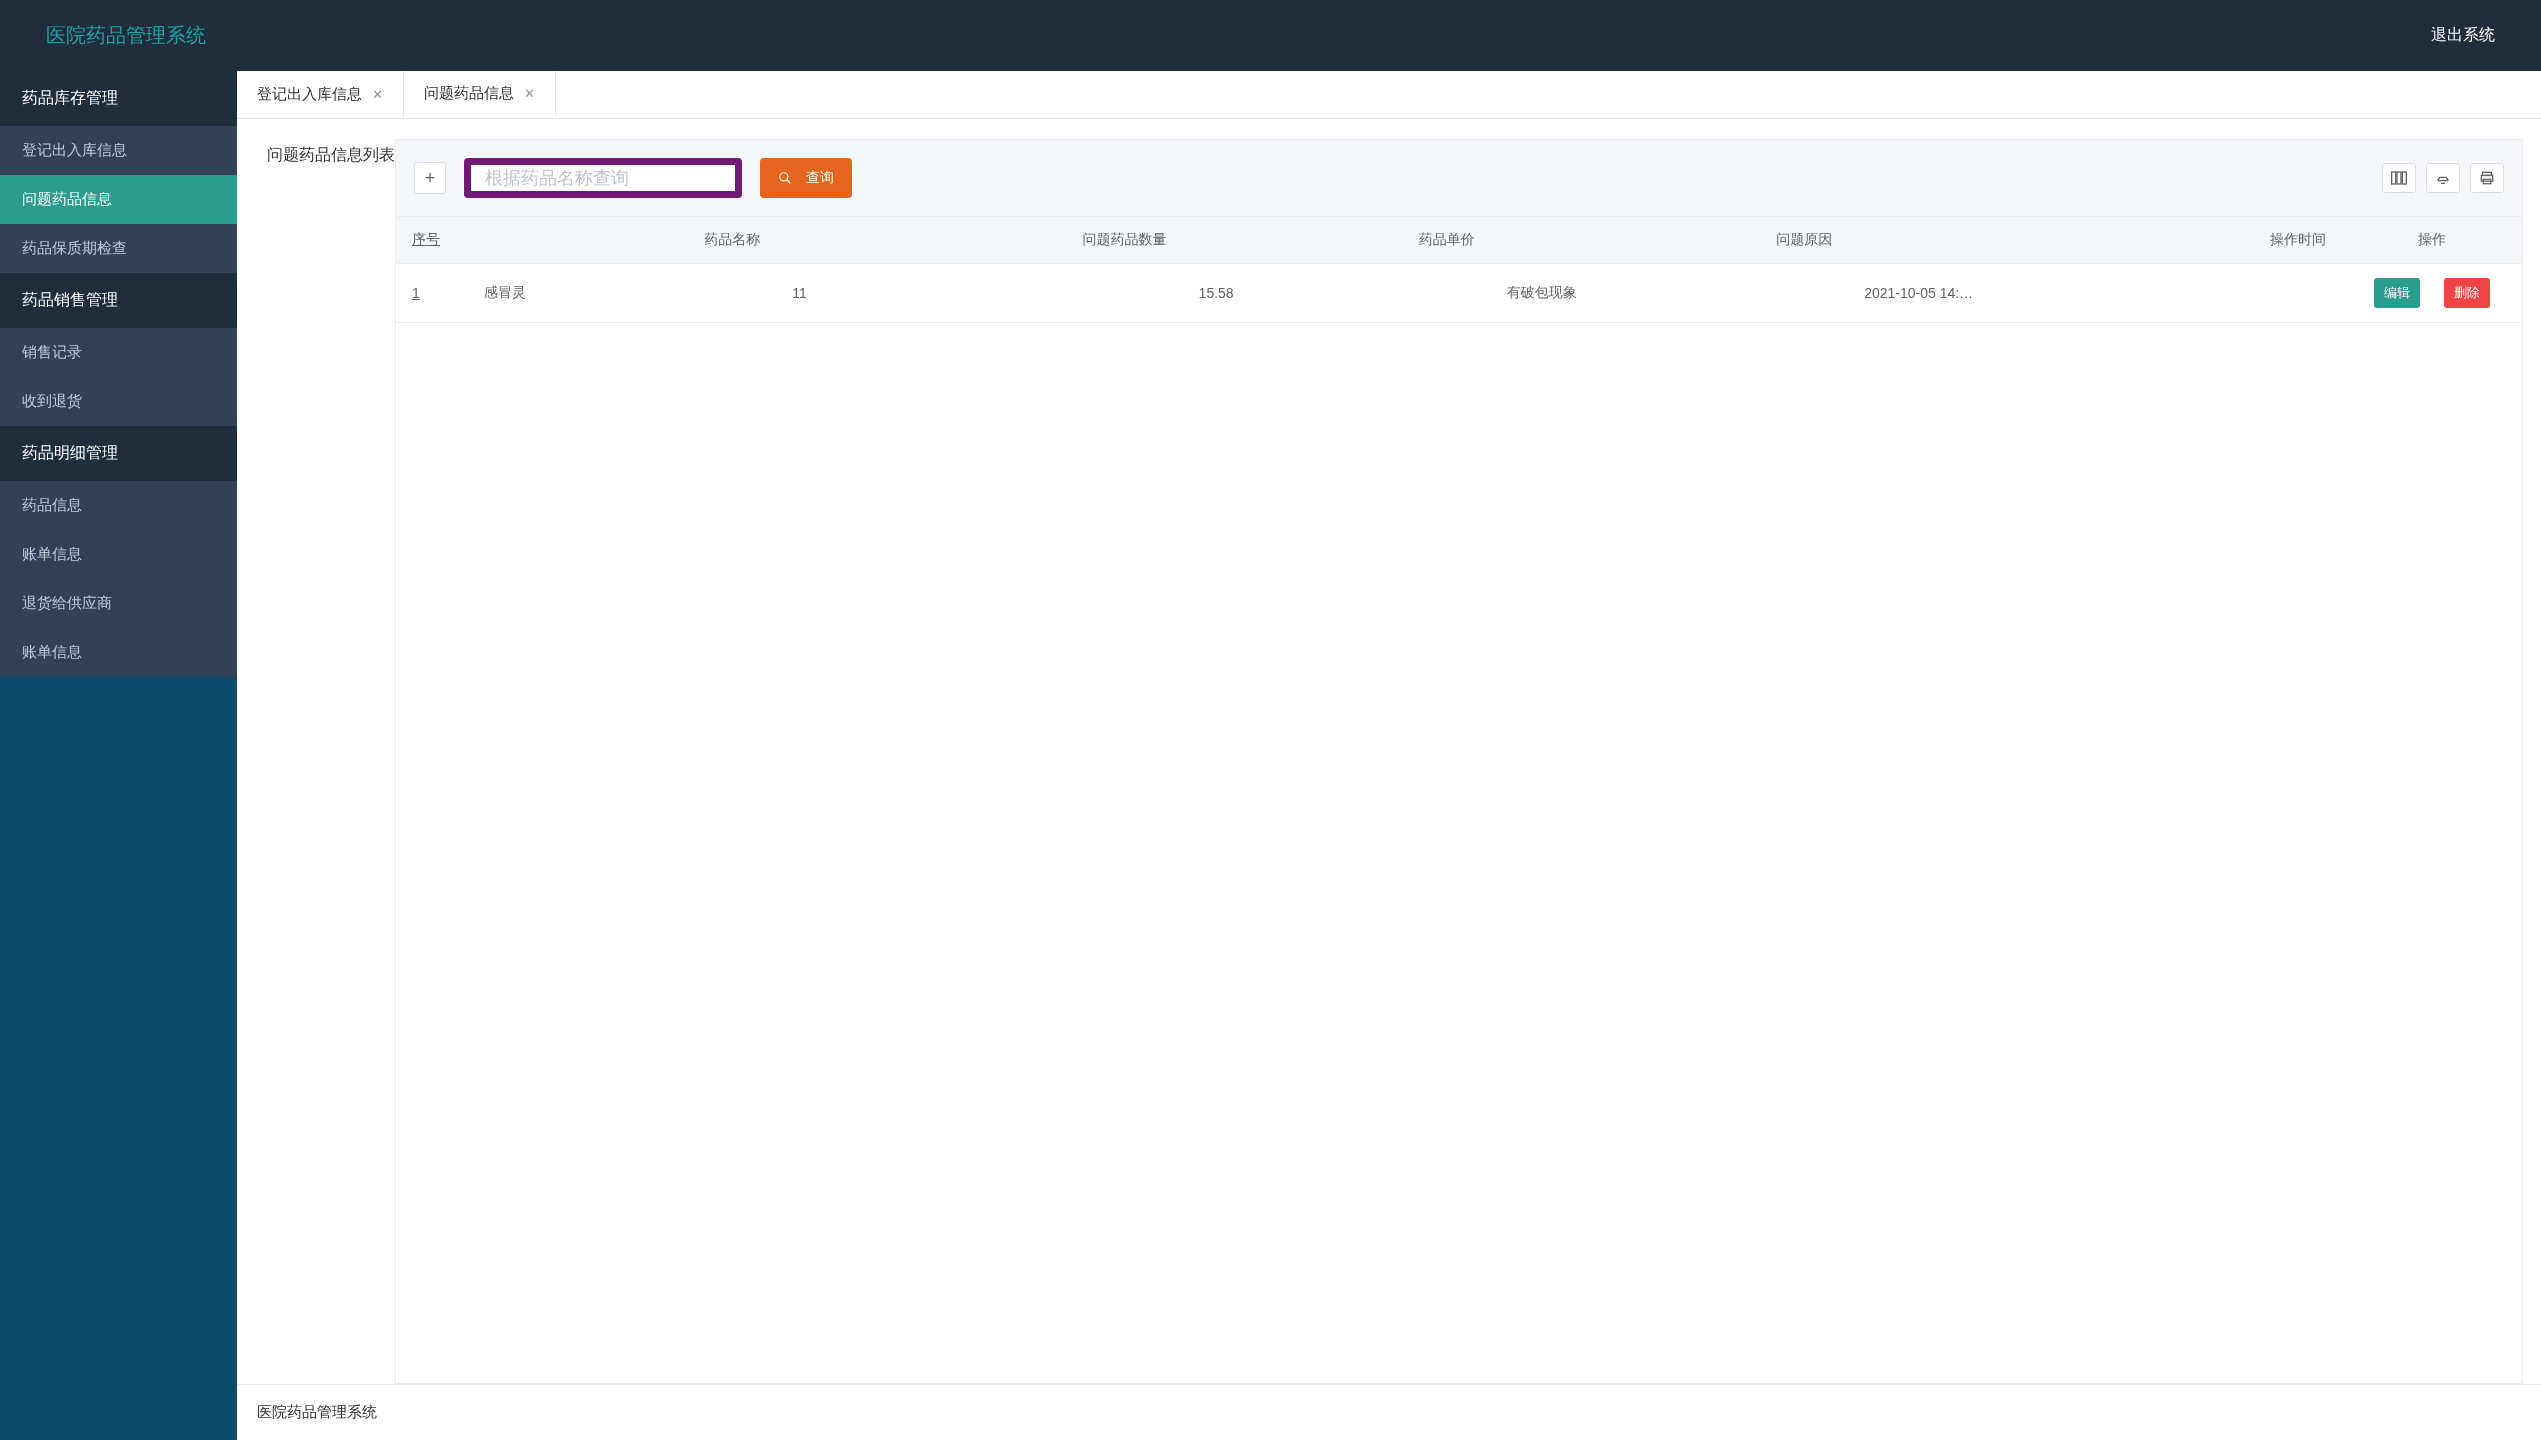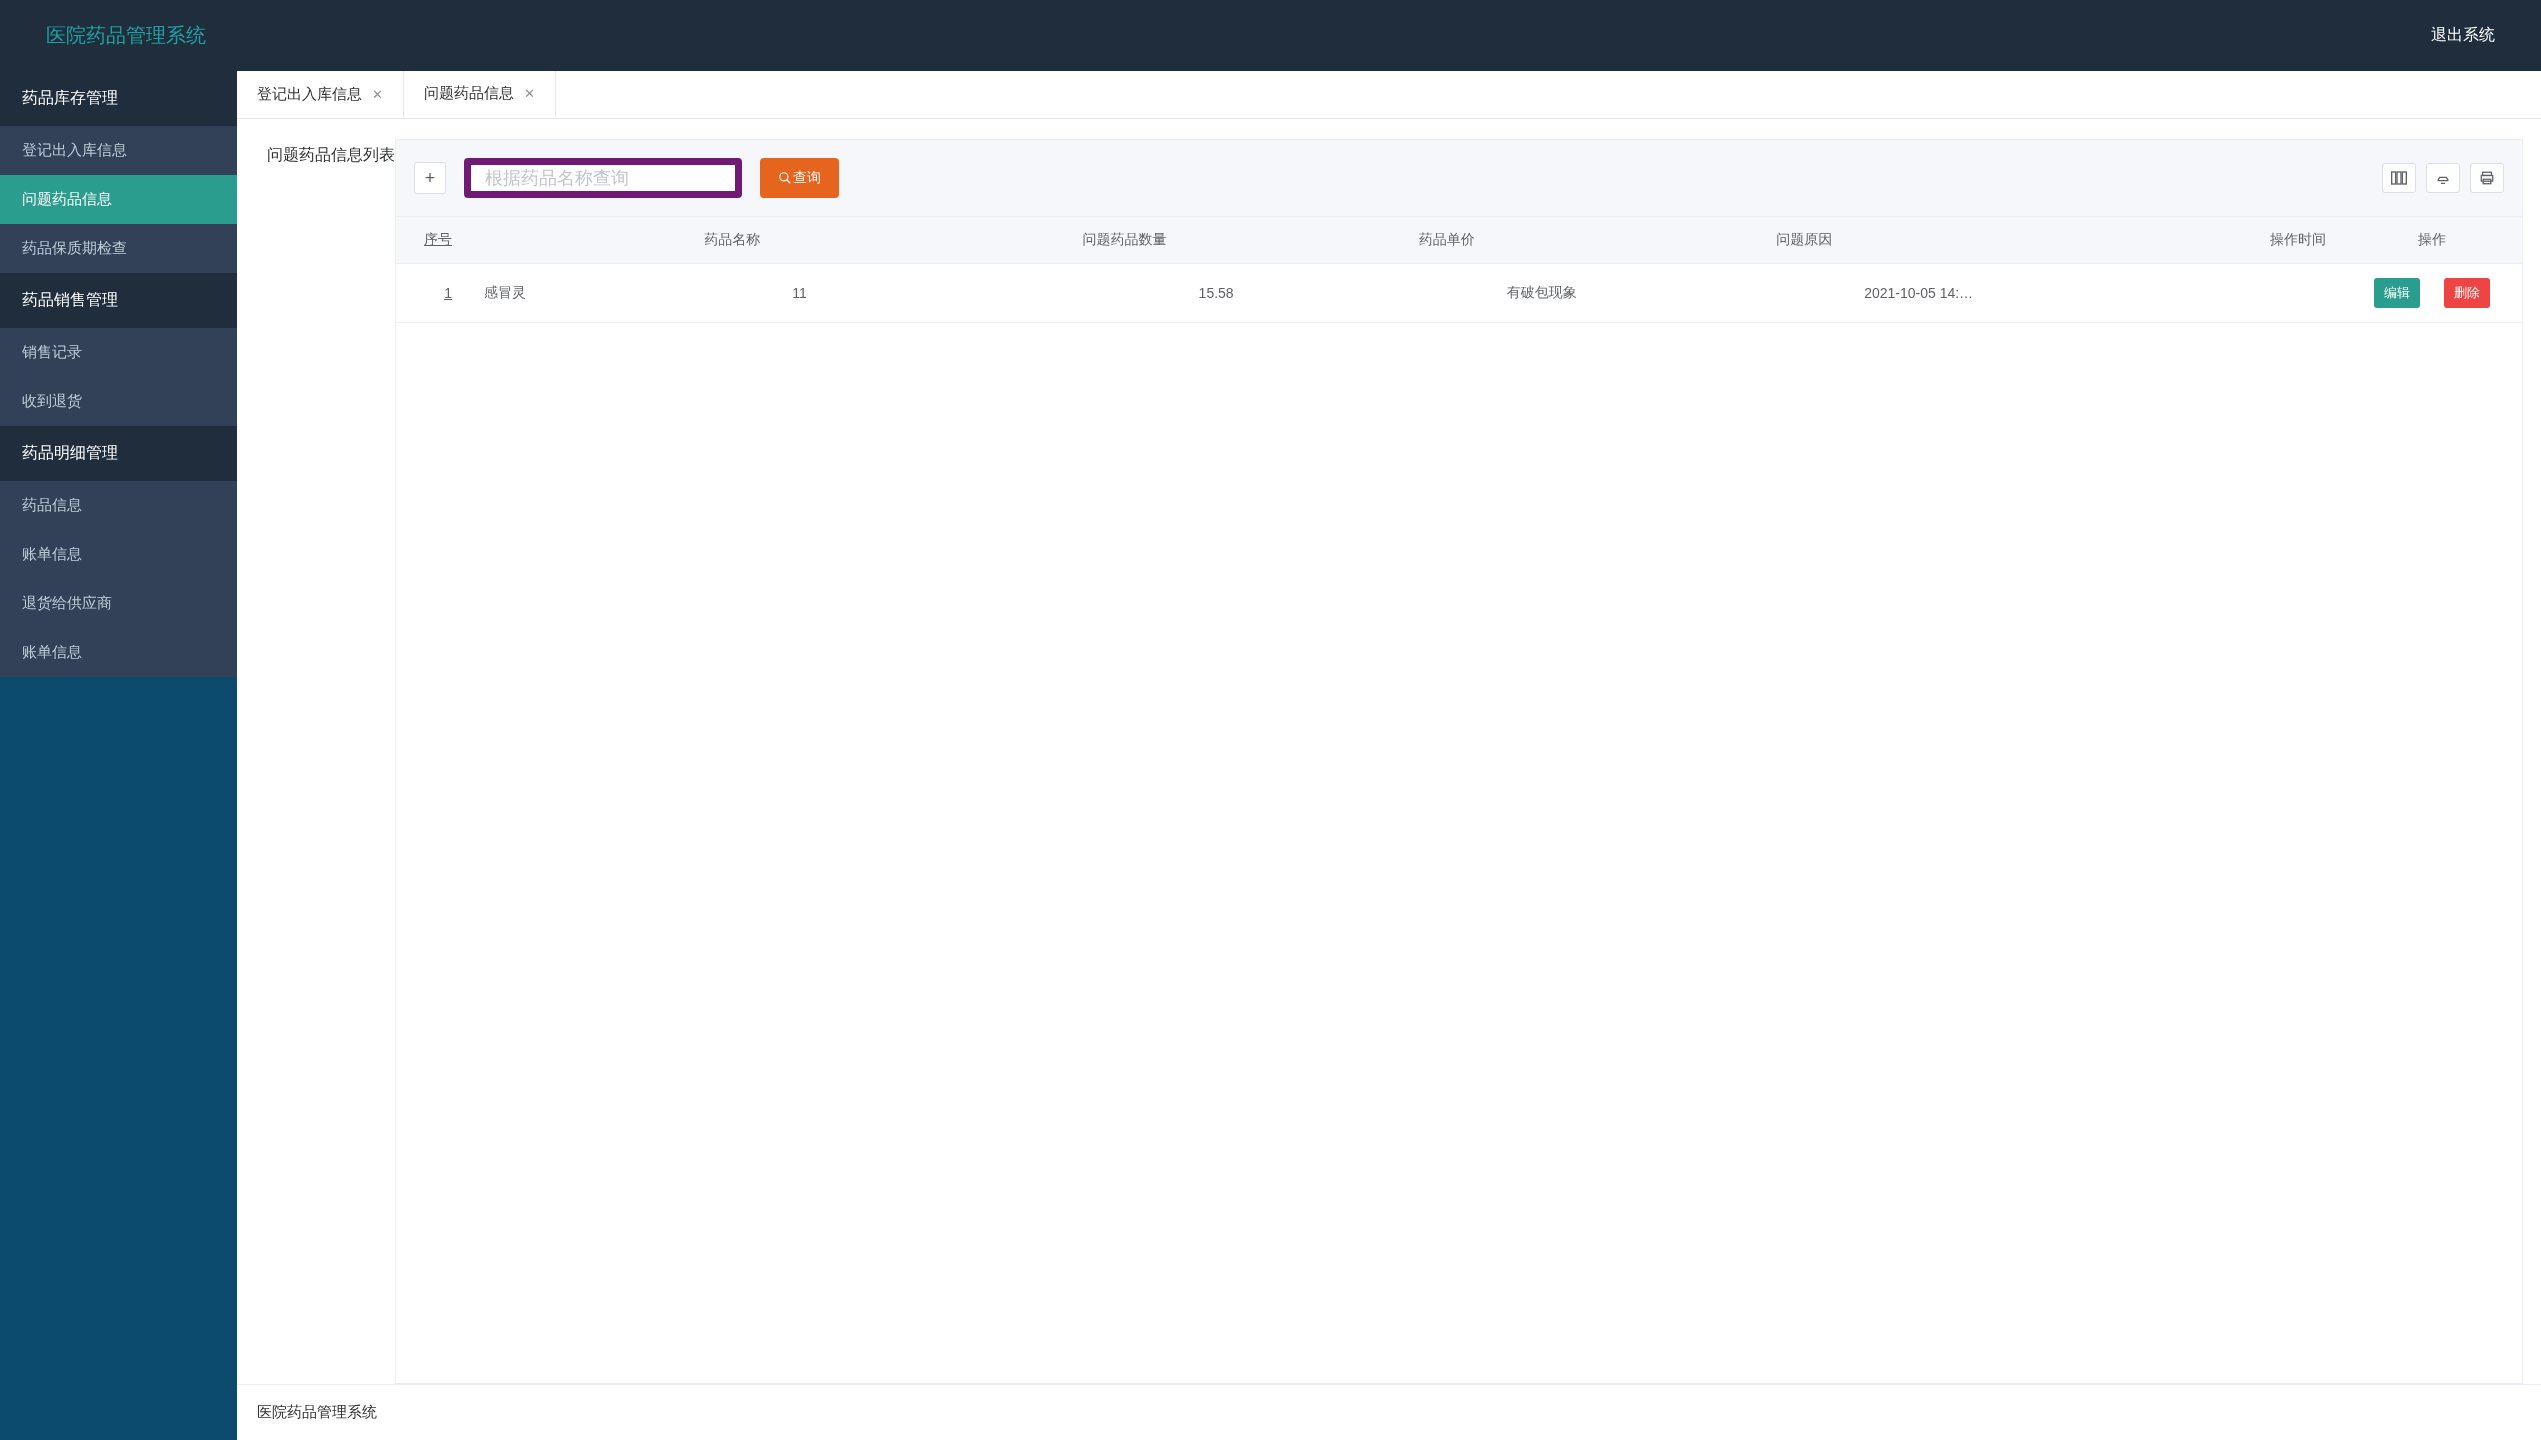--- a/index.html
+++ b/index.html
@@ -27,27 +27,27 @@
 .content-title { font-size: 16px; color: #303133; margin: 6px 0 18px 12px; }
 
 .panel { border: 1px solid #ebeef5; background: #fff; flex: 1; display: flex; flex-direction: column; }
 .toolbar { background: #f5f7fa; padding: 18px; display: flex; align-items: center; gap: 18px; border-bottom: 1px solid #ebeef5; }
 .toolbar-left { display: flex; align-items: center; gap: 18px; flex: 1; }
 .toolbar-right { display: flex; gap: 10px; }
 
 .btn-add { width: 32px; height: 32px; border: 1px solid #dcdfe6; background: #fff; border-radius: 3px; display: flex; align-items: center; justify-content: center; font-size: 18px; color: #606266; cursor: pointer; }
 .search-input { width: 278px; height: 40px; border: 7px solid #701a75; border-radius: 4px; padding: 0 14px; font-size: 18px; color: #606266; }
 .search-input::placeholder { color: #c0c4cc; }
-.btn-search { height: 40px; padding: 0 18px; background: #e6651e; color: #fff; border: none; border-radius: 4px; font-size: 14px; display: flex; align-items: center; gap: 1px; cursor: pointer; }
+.btn-search { height: 40px; padding: 0 18px; background: #e6651e; color: #fff; border: none; border-radius: 4px; font-size: 14px; display: flex; align-items: center; gap: 14px; cursor: pointer; }
 .icon-btn { width: 34px; height: 30px; border: 1px solid #dcdfe6; background: #fff; border-radius: 3px; display: flex; align-items: center; justify-content: center; cursor: pointer; color: #606266; }
 
 .table { width: 100%; border-collapse: collapse; }
 .table th { background: #f5f7fa; text-align: right; padding: 14px 16px; font-weight: 500; color: #606266; font-size: 14px; border-bottom: 1px solid #ebeef5; }
 .table td { padding: 14px 16px; border-bottom: 1px solid #ebeef5; color: #606266; font-size: 14px; }
-.table th:first-child, .table td:first-child { text-align: right; width: 72px; text-decoration: underline; }
+.table th:first-child, .table td:first-child { text-align: left; width: 72px; text-decoration: underline; }
 .table th:last-child, .table td:last-child { text-align: center; width: 180px; }
 
 .btn-edit { background: #2a9d8f; color: #fff; border: none; padding: 6px 10px; border-radius: 3px; font-size: 13px; cursor: pointer; margin-right: 20px; }
 .btn-delete { background: #ef4444; color: #fff; border: none; padding: 6px 10px; border-radius: 3px; font-size: 13px; cursor: pointer; }
 
 .footer { padding: 18px 20px; font-size: 15px; color: #303133; border-top: 1px solid #ebeef5; }
 
 svg { display: block; }
 </style>
 </head>

